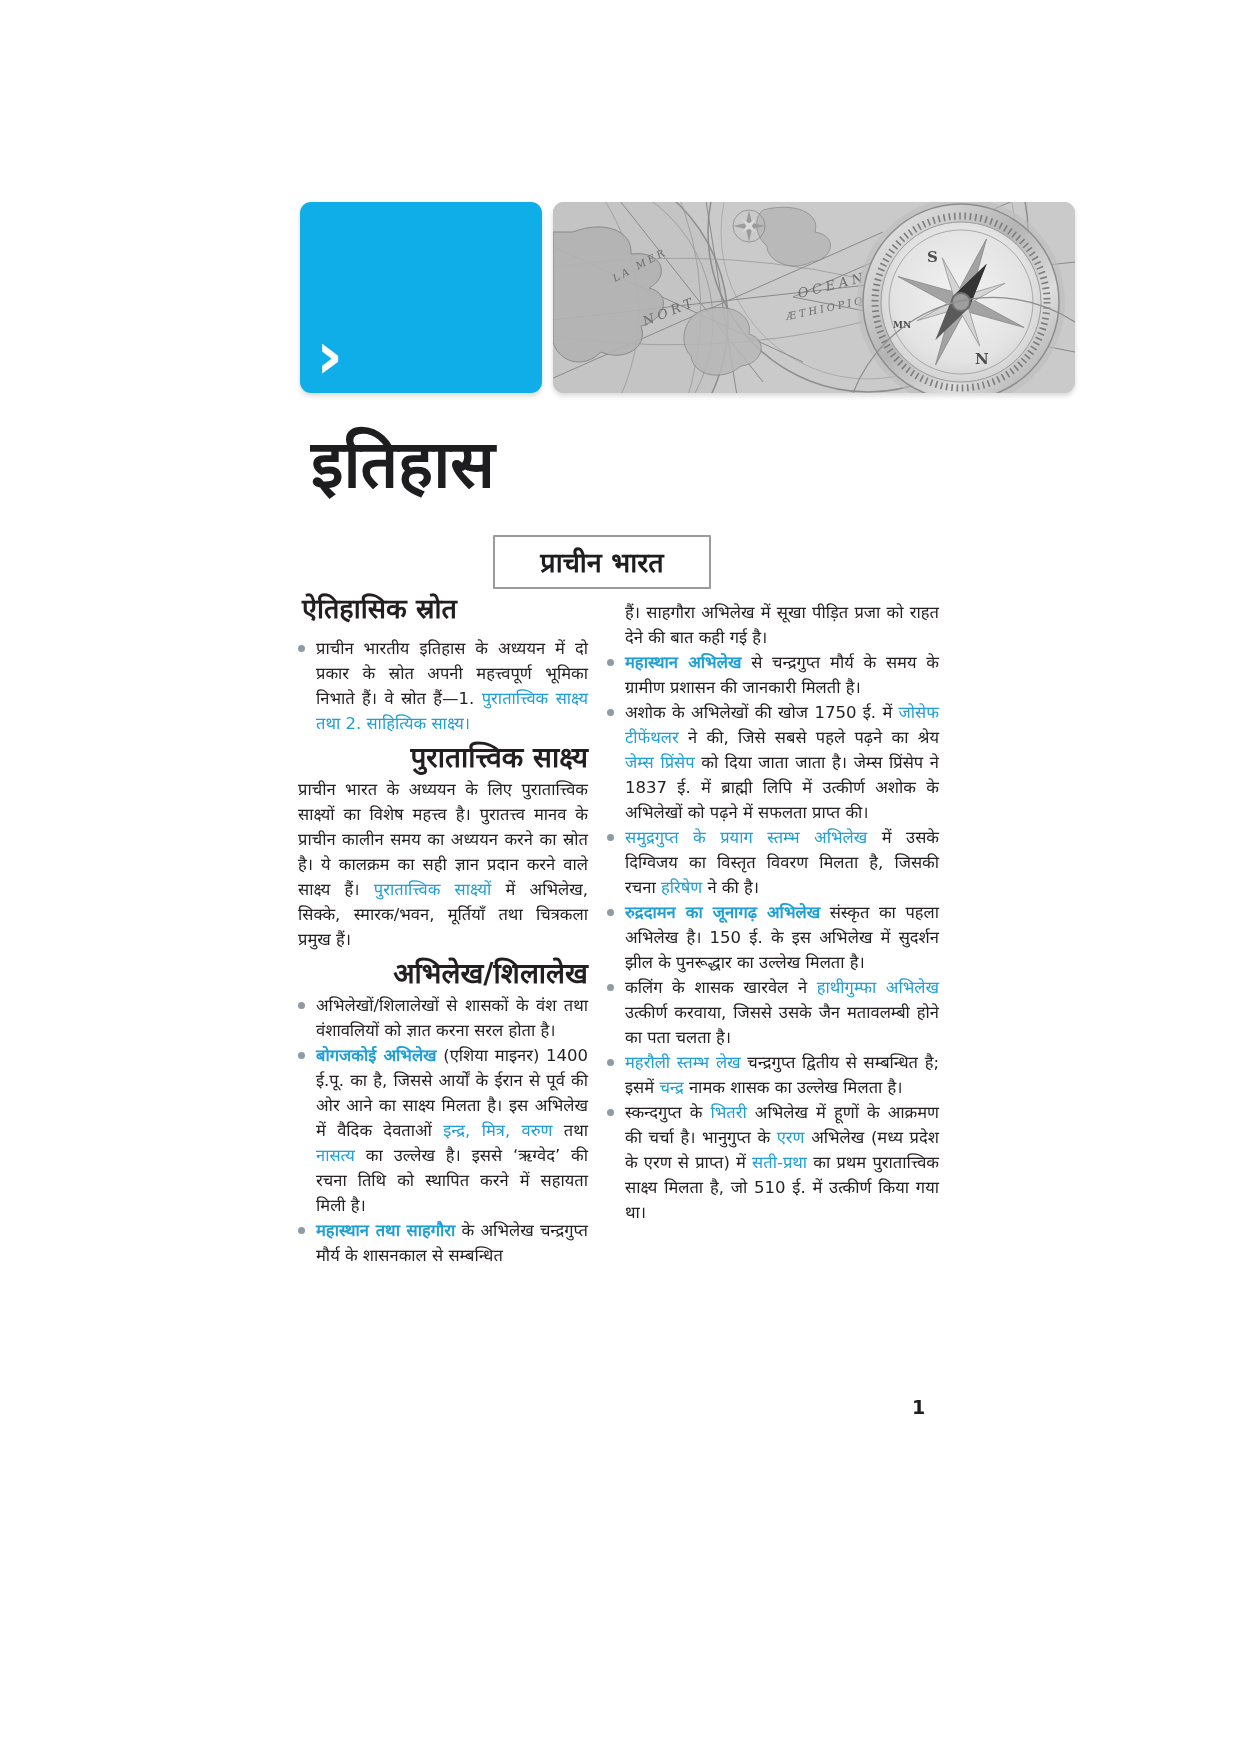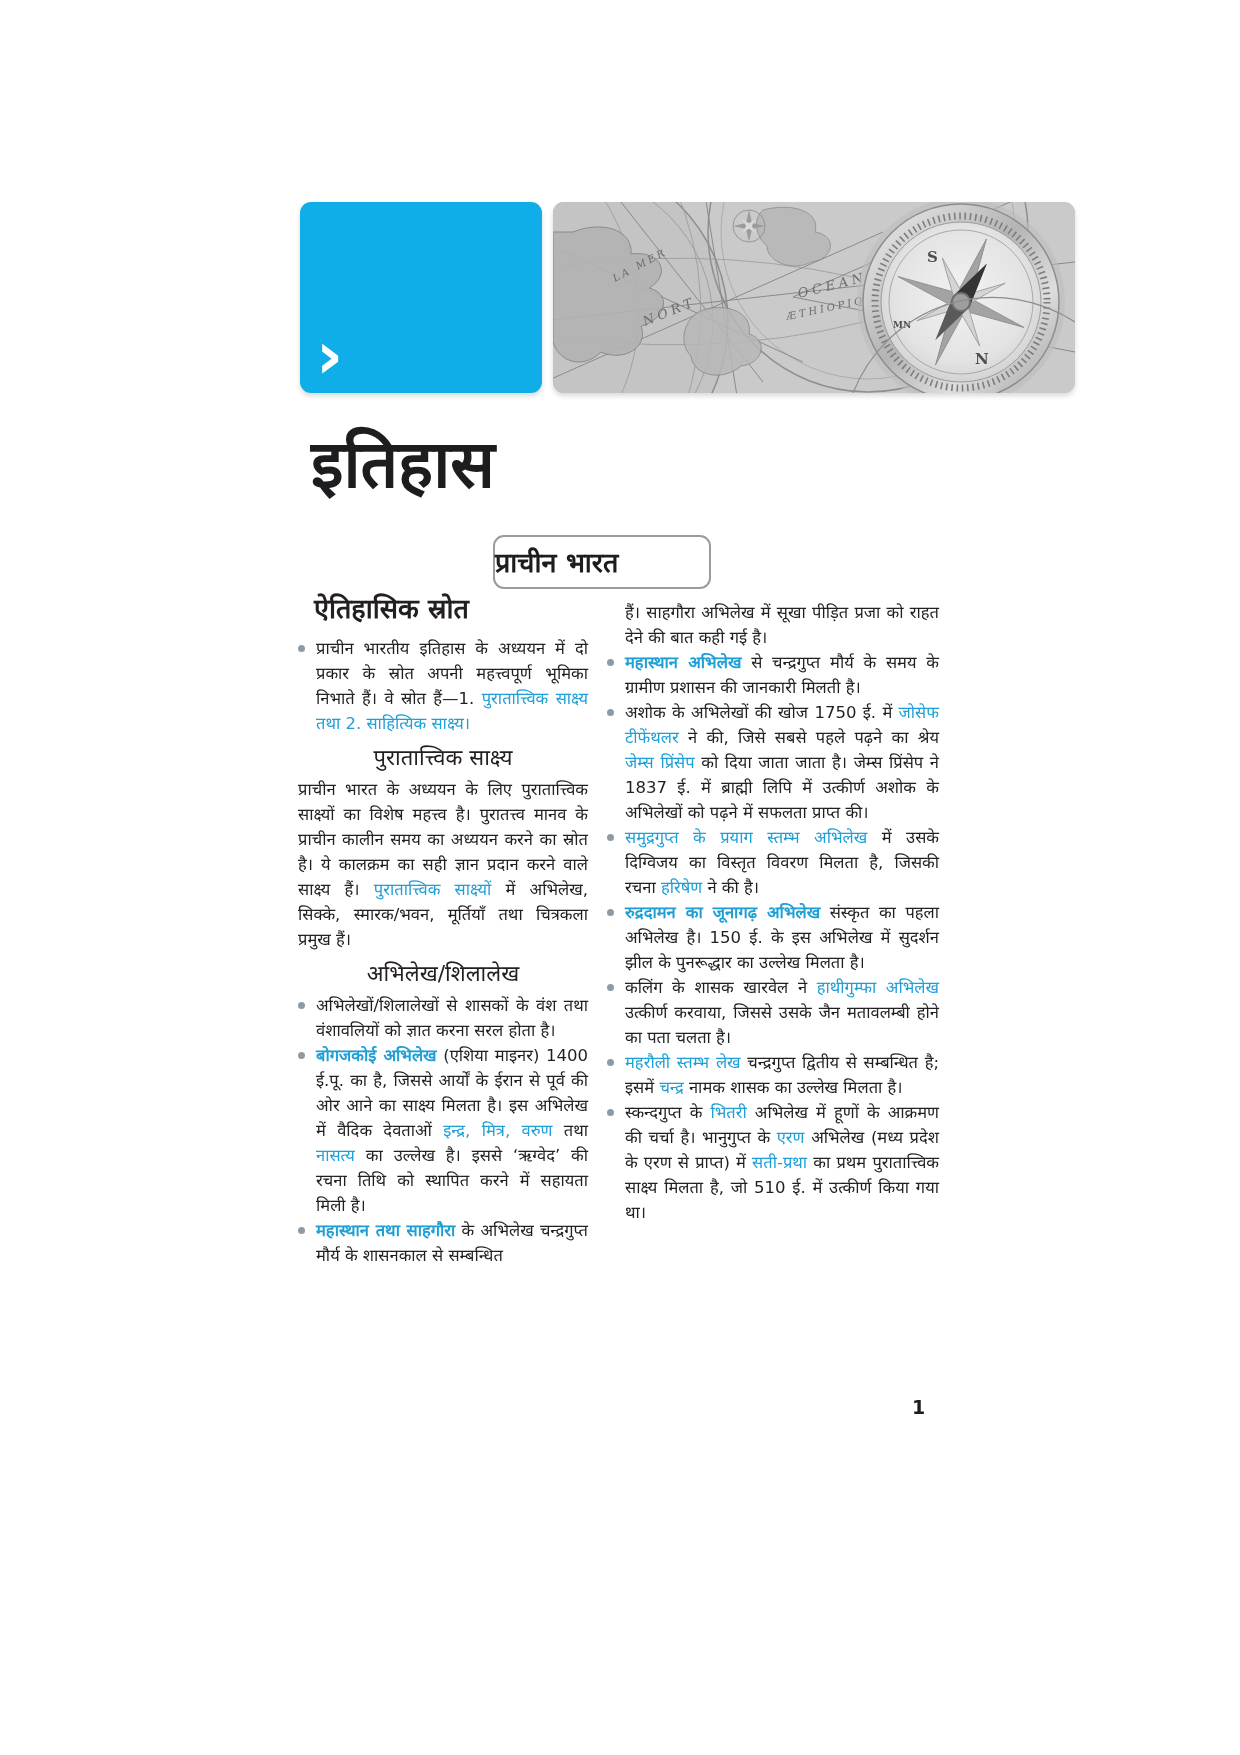--- a/index.html
+++ b/index.html
@@ -37,41 +37,41 @@
   .compassletter{font-family:"DejaVu Serif",serif;fill:#4e4e4e;font-size:15px;font-weight:bold;}
   .compassletter.small{font-size:9px;}
   
   .chapter-title{
     position:absolute;left:297px;top:408px;margin:14px;
     font-size:66px;line-height:1.3;font-weight:bold;color:#1d1d1f;
     letter-spacing:0;
   }
   .subtitle-box{
     position:absolute;left:493px;top:535px;width:214px;height:50px;
-    border:2px solid var(--border-gray,#9B9B9B);border-radius:11px;
-    display:flex;align-items:center;
+    border:2px solid var(--border-gray,#9B9B9B);border-radius:1px;
+    display:flex;align-items:center;justify-content:center;
     background:#fff;
   }
   .subtitle-box span{font-size:27px;font-weight:bold;color:#1d1d1f;line-height:1;}
   
   .col{
     position:absolute;
     font-size:16.5px;line-height:25px;
     text-align:justify;
   }
   .col-left{left:298px;top:592px;width:290px;}
   .col-right{left:607px;top:600px;width:332px;}
   .h1-cyan{
     font-size:27px;line-height:34px;font-weight:bold;
     color:var(--accent-ink,#1E9FD6);
-    margin:0 0 10px 16px;text-align:left;
+    margin:0 0 10px 4px;text-align:left;
   }
   .h2-black{
-    font-size:22px;line-height:26px;font-weight:normal;color:#1d1d1f;
-    margin:9px 0 6px 0;text-align:center;
+    font-size:28px;line-height:26px;font-weight:bold;color:#1d1d1f;
+    margin:9px 0 6px 0;text-align:right;
   }
   .para{margin:0;}
   .para.indent{padding-left:18px;}
   .bullet-row{display:flex;align-items:flex-start;margin:0;}
   .bullet-dot{
     flex:0 0 auto;width:7px;height:7px;border-radius:50%;
     background:var(--bullet,#8E9BA4);
     margin:9px 11px 0 0;
   }
   .bullet-text{flex:1 1 auto;}

